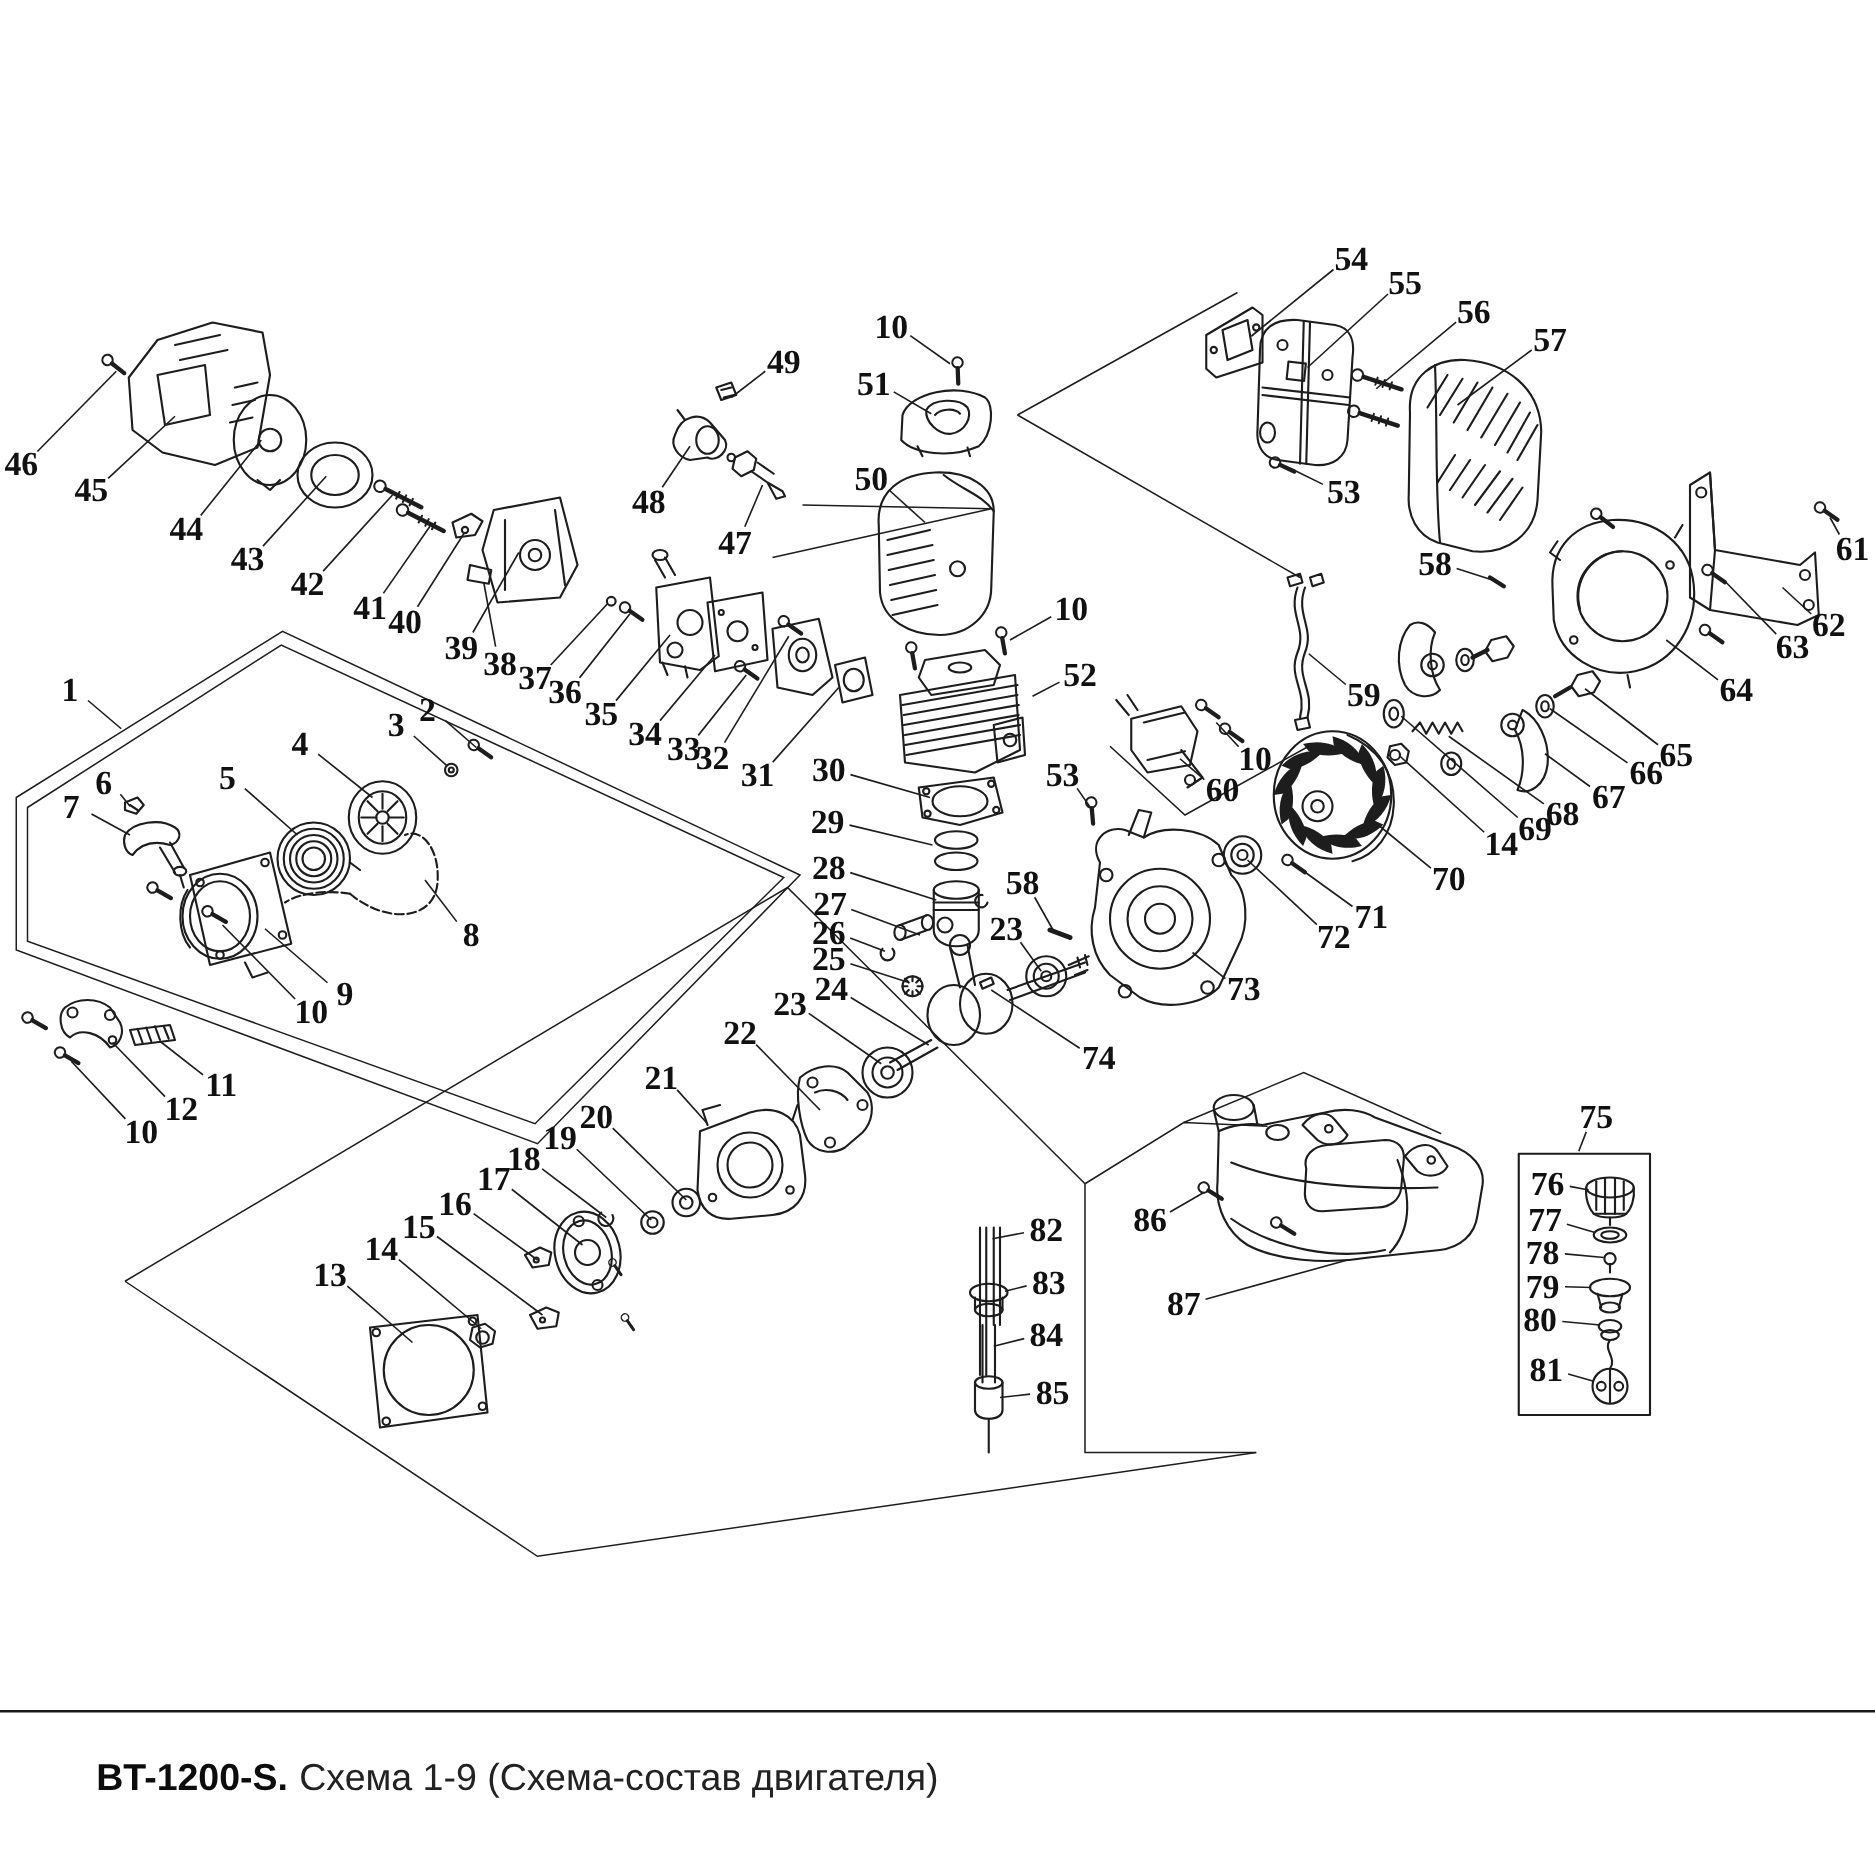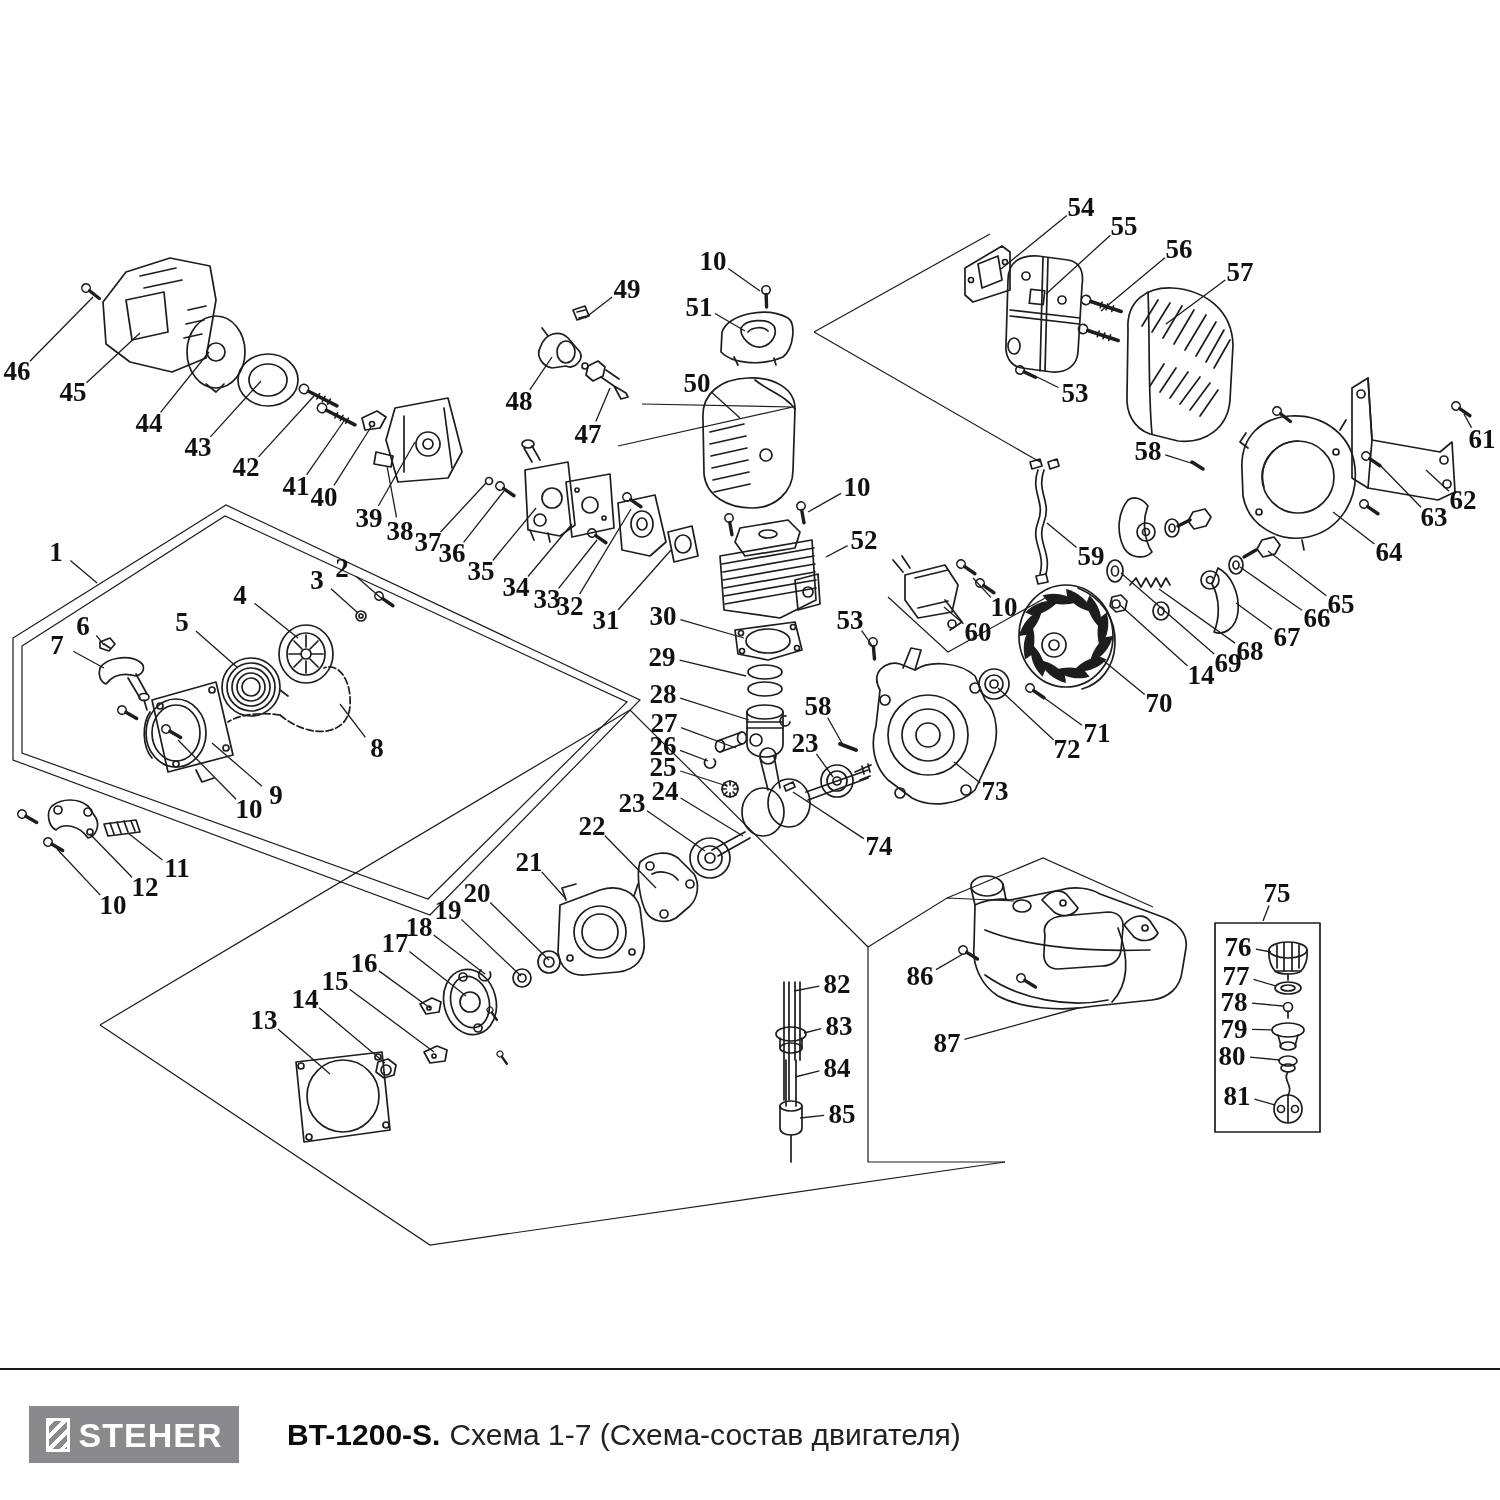--- a/index.html
+++ b/index.html
@@ -771,23 +771,19 @@
         <text x="842" y="1114">85</text>
         <line x1="936.0" y1="969.6" x2="963" y2="954"></line>
         <text x="920" y="976">86</text>
         <line x1="964.4" y1="1039.4" x2="1078" y2="1008"></line>
         <text x="947" y="1043">87</text>
       </g>
 </svg>
 
 <div class="footer">
   <div class="brand-row">
-    <div class="logo">
-      <span class="logo-icon"></span>
-      <span class="logo-text">STEHER</span>
-    </div>
     <div class="caption">
-      <span class="model">BT-1200-S.</span><span class="subtitle">Схема 1-7 (Схема-состав двигателя)</span>
+      <span class="model">BT-1200-S.</span><span class="subtitle">Схема 1-9 (Схема-состав двигателя)</span>
     </div>
   </div>
 </div>
 
 </div>
 
 </body></html>

